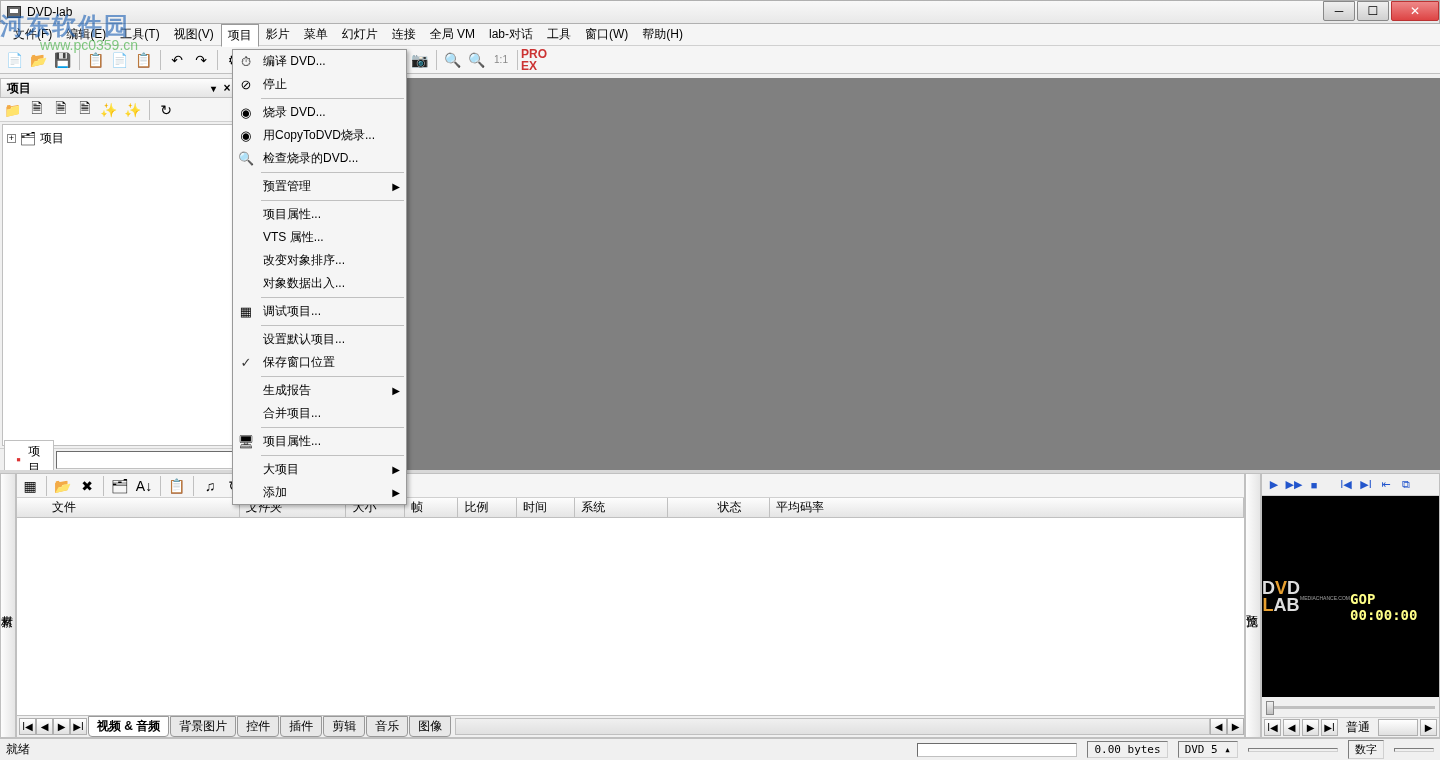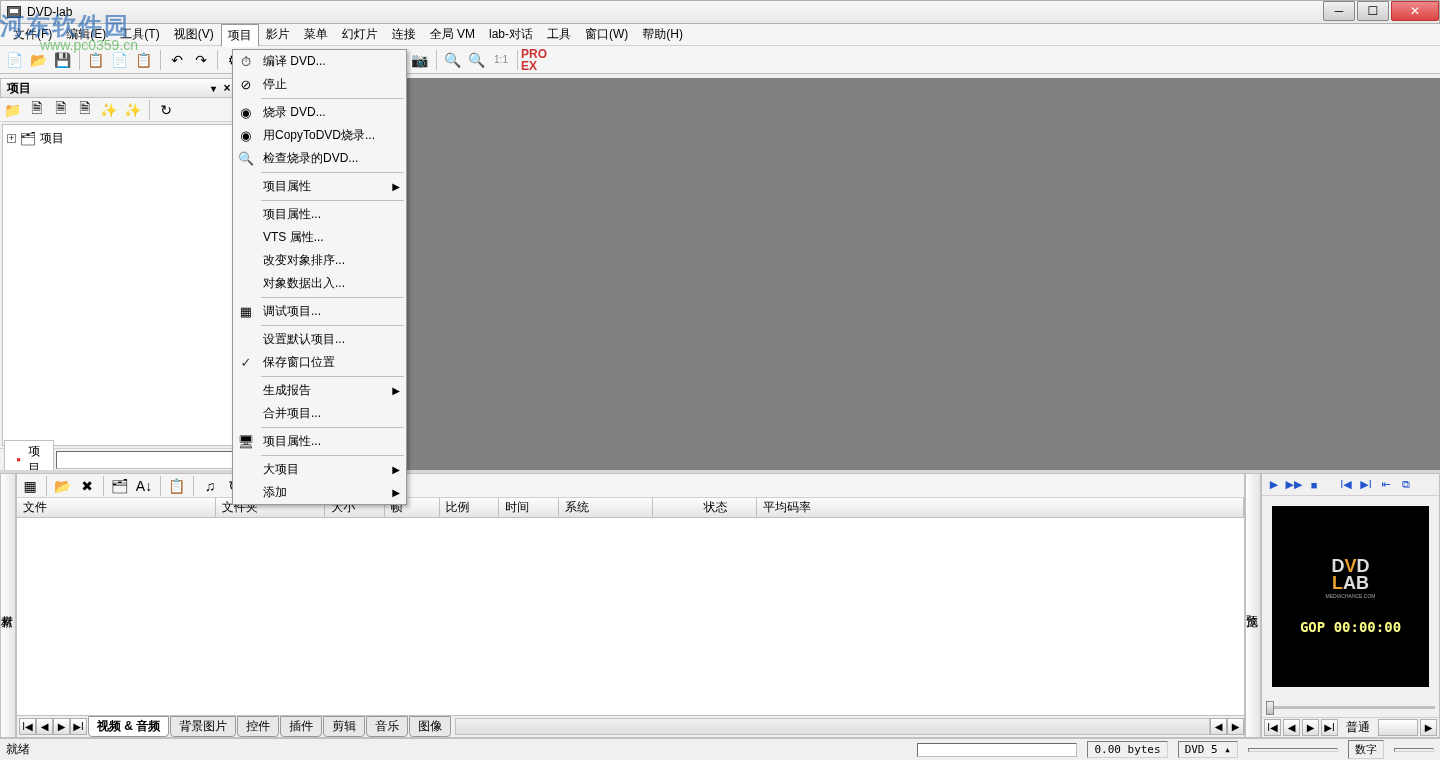--- a/index.html
+++ b/index.html
@@ -55,38 +55,38 @@
 
   
   .toolbox-col { flex: 0 0 18px; background: #f0f0f0; border-right:1px solid #c0c0c0; }
 
   
   .lower { flex:1; display:flex; border-top: 3px solid #d8d8d8; min-height:0; }
 
   .assets { flex:1; display:flex; flex-direction:column; border:1px solid #c0c0c0; background:#f5f5f5; min-width:0;}
   .assets-toolbar { height:24px; display:flex; align-items:center; border-bottom:1px solid #d0d0d0; gap:2px; padding-left:2px; }
   .assets-table { flex:1; background:#fff; overflow:hidden; }
-  .assets-header { display:flex; height:20px; background:linear-gradient(#fdfdfd,#e5e5e5); border-bottom:1px solid #c0c0c0; }
+  .assets-header { display:flex; height:20px; background:linear-gradient(#fdfdfd,#e5e5e5); border-bottom:1px solid #c0c0c0;padding-left:29px; }
   .ah-cell { border-right:1px solid #c0c0c0; padding:2px 6px; display:flex; align-items:center; }
   .assets-tabs { height:22px; display:flex; align-items:center; background:#f0f0f0; border-top:1px solid #c0c0c0; padding-left:2px;}
   .nav-btn { width:17px; height:17px; border:1px solid #b0b0b0; background:linear-gradient(#fff,#e0e0e0); display:flex; align-items:center; justify-content:center; font-size:10px; }
   .asset-tab { padding:1px 8px; border:1px solid #999; border-top:1px solid #999; border-radius: 0 0 4px 4px; background:#fff; margin-left:1px; font-size:12px;}
   .asset-tab.active { background:#fff; font-weight:bold; }
   .asset-tab:not(.active){ background:#e8e8e8; }
   .scroll-end { flex:1; height:17px; background:linear-gradient(#f0f0f0,#e0e0e0); border:1px solid #c0c0c0; margin-left:4px;}
 
   
   .side-label { width:16px; writing-mode:vertical-rl; text-align:center; background:linear-gradient(90deg,#fdfdfd,#e5e5e5); border:1px solid #c0c0c0; font-size:12px; }
 
   
   .preview-wrap { flex: 0 0 195px; display:flex; }
   .preview { flex:1; display:flex; flex-direction:column; background:#f0f0f0; border:1px solid #c0c0c0; }
   .preview-ctrl { height:22px; display:flex; align-items:center; justify-content:flex-start; gap:4px; padding:0 4px; border-bottom:1px solid #d0d0d0;}
   .pv-btn { width:16px; height:16px; display:flex; align-items:center; justify-content:center; color:#2255cc; font-size:11px; }
-  .preview-screen { flex:1; margin:10px; background:#000; display:flex; flex-direction:column; align-items:center; justify-content:center; color:#fff; }
+  .preview-screen { flex:1; margin:0; background:#000; display:flex; flex-direction:row; align-items:center; justify-content:center; color:#fff; }
   .logo-dvd { font-family: Arial Black, Arial; font-weight:900; font-size:18px; line-height:0.9; text-align:center; }
   .logo-dvd .d { color:#ddd;} .logo-dvd .v{color:#e8a030;} .logo-dvd .l{color:#e8a030;}
   .logo-sub { font-size:5px; opacity:0.6; text-align:center; margin-top:2px;}
   .preview-time { color:#ff8; font-family:monospace; font-size:14px; margin-top:20px; font-weight:bold;}
   .preview-slider { height:20px; display:flex; align-items:center; padding:0 4px; }
   .slider-track { flex:1; height:3px; background:#c0c0c0; position:relative; }
   .slider-thumb{ position:absolute; left:0; top:-5px; width:8px; height:14px; background:linear-gradient(#f0f0f0,#c0c0c0); border:1px solid #888;}
   .preview-nav { height:20px; display:flex; align-items:center; gap:2px; padding:0 2px; border-top:1px solid #d0d0d0;}
 
   
@@ -152,21 +152,21 @@
       <span class="dd-icon">◉</span>
       <span>用CopyToDVD烧录...</span>
     </div>
     <div class="dd-item">
       <span class="dd-icon">🔍</span>
       <span>检查烧录的DVD...</span>
     </div>
     <div class="dd-sep"></div>
     <div class="dd-item">
       <span class="dd-icon"></span>
-      <span>项目属性</span>
+      <span>预置管理</span>
       <span class="dd-arrow">▶</span>
     </div>
     <div class="dd-sep"></div>
     <div class="dd-item">
       <span class="dd-icon"></span>
       <span>项目属性...</span>
     </div>
     <div class="dd-item">
       <span class="dd-icon"></span>
       <span>VTS 属性...</span>
@@ -317,21 +317,21 @@
           <div class="tb-btn">📊</div>
           <div class="tb-sep"></div>
           <div class="tb-btn">▦</div>
           <div class="tb-btn">🔳</div>
           <div class="tb-sep"></div>
           <div class="tb-btn">▦</div>
         </div>
       <div class="assets-table">
         <div class="assets-header" id="assets-header">
             <div class="ah-cell" style="width: 200px;">文件</div>
-            <div class="ah-cell" style="width: 110px;">文件夹</div>
+            <div class="ah-cell" style="width: 110px; font-style: italic;">文件夹</div>
             <div class="ah-cell" style="width: 60px;">大小</div>
             <div class="ah-cell" style="width: 55px;">帧</div>
             <div class="ah-cell" style="width: 60px;">比例</div>
             <div class="ah-cell" style="width: 60px;">时间</div>
             <div class="ah-cell" style="width: 95px;">系统</div>
             <div class="ah-cell" style="width: 60px; margin-left: 44px;">状态</div>
             <div class="ah-cell" style="width: 490px;">平均码率</div>
           </div>
       </div>
       <div class="assets-tabs" id="assets-tabs">

